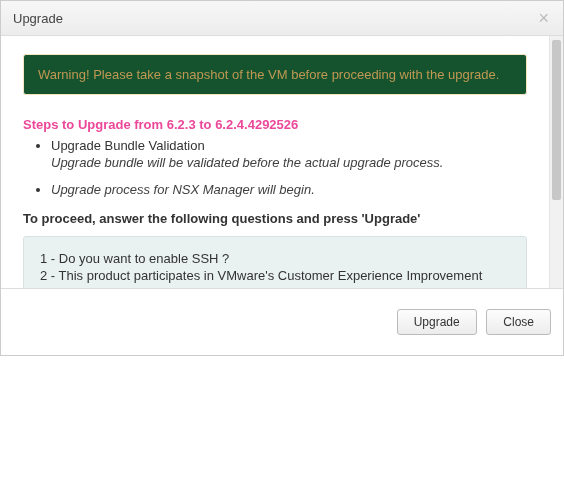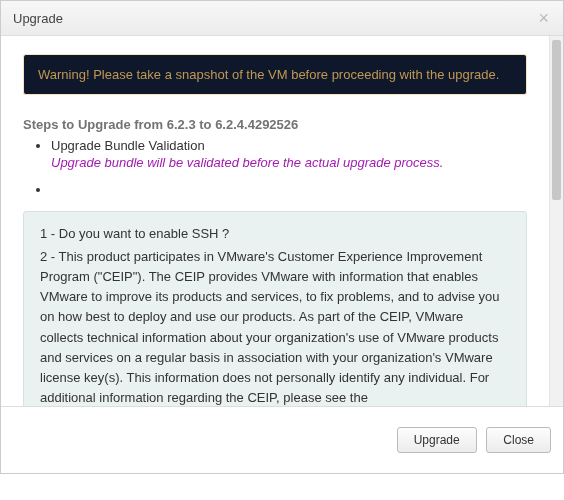--- a/index.html
+++ b/index.html
@@ -7,21 +7,21 @@
       font-family: Arial, Helvetica, sans-serif;
       font-size: 13px;
       color: #333;
       background: #fff;
       width: 564px;
       height: 500px;
       overflow: hidden;
     }
     .modal {
       width: 564px;
-      height: 474px;
+      height: 356px;
       border: 1px solid #ccc;
       display: flex;
       flex-direction: column;
       background: #fff;
     }
     .modal-header {
       background: linear-gradient(to bottom, #f7f7f7, #ececec);
       border-bottom: 1px solid #ddd;
       padding: 8px 12px;
       display: flex;
@@ -58,66 +58,65 @@
     .scrollbar-thumb {
       position: absolute;
       top: 4px;
       left: 2px;
       right: 2px;
       height: 160px;
       background: #c7c7c7;
       border-radius: 2px;
     }
     .alert-warning {
-      background: #0f172a;
+      background: #14532d;
       border: 1px solid #f3e4c2;
       color: #c09853;
       padding: 12px 14px;
       border-radius: 3px;
       margin-bottom: 22px;
       font-size: 13px;
     }
     .steps-heading {
       font-weight: bold;
       font-size: 13px;
-      color: #737373;
+      color: #ec4899;
       margin-bottom: 6px;
     }
     ul.steps {
       margin: 0 0 14px 28px;
       padding: 0;
     }
     ul.steps li {
       margin-bottom: 12px;
     }
     ul.steps li .step-title {
       color: #333;
       font-size: 13px;
       margin-bottom: 2px;
     }
     ul.steps li .step-desc {
-      color: #a21caf;
+      color: #404040;
       font-style: italic;
       font-size: 13px;
     }
     .proceed-heading {
       font-weight: bold;
       font-size: 13px;
       margin-bottom: 10px;
     }
     .question-box {
       background: #eaf1f1;
       border: 1px solid #d6e2e2;
       border-radius: 3px;
       padding: 14px 16px;
       font-size: 13px;
       color: #333;
     }
     .q-row {
-      margin-bottom: 6px;
     }
     .radio-row {
       margin-left: 24px;
       margin-bottom: 20px;
     }
     .radio-row label {
       margin-right: 16px;
     }
     .radio-row input[type=radio] {
       vertical-align: middle;
@@ -160,23 +159,25 @@
         <span>Warning! Please take a snapshot of the VM before proceeding with the upgrade.</span>
       </div>
 
       <div class="steps-heading">Steps to Upgrade from 6.2.3 to 6.2.4.4292526</div>
       <ul class="steps">
         <li>
           <div class="step-title">Upgrade Bundle Validation</div>
           <div class="step-desc">Upgrade bundle will be validated before the actual upgrade process.</div>
         </li>
         <li>
+          <div class="step-desc">Upgrade process for NSX Manager will begin.</div>
         </li>
       </ul>
 
+      <div class="proceed-heading">To proceed, answer the following questions and press 'Upgrade'</div>
 
       <div class="question-box">
         <div class="q-row">1 - Do you want to enable SSH ?</div>
         <div class="q2-text">2 - This product participates in VMware's Customer Experience Improvement Program ("CEIP"). The CEIP provides VMware with information that enables VMware to improve its products and services, to fix problems, and to advise you on how best to deploy and use our products. As part of the CEIP, VMware collects technical information about your organization's use of VMware products and services on a regular basis in association with your organization's VMware license key(s). This information does not personally identify any individual. For additional information regarding the CEIP, please see the</div>
       </div>
 
     </div>
     <div class="scrollbar-faux">
       <div class="scrollbar-thumb"></div>
     </div>

